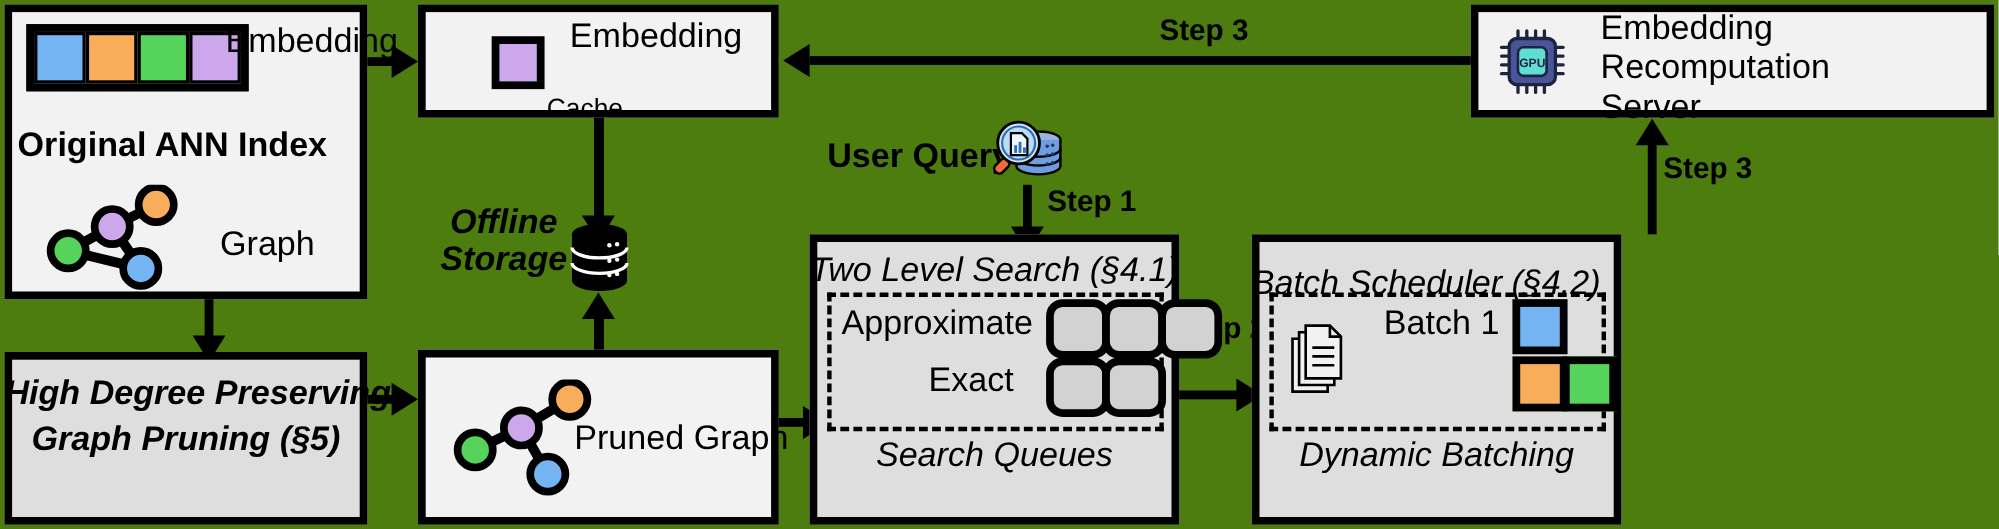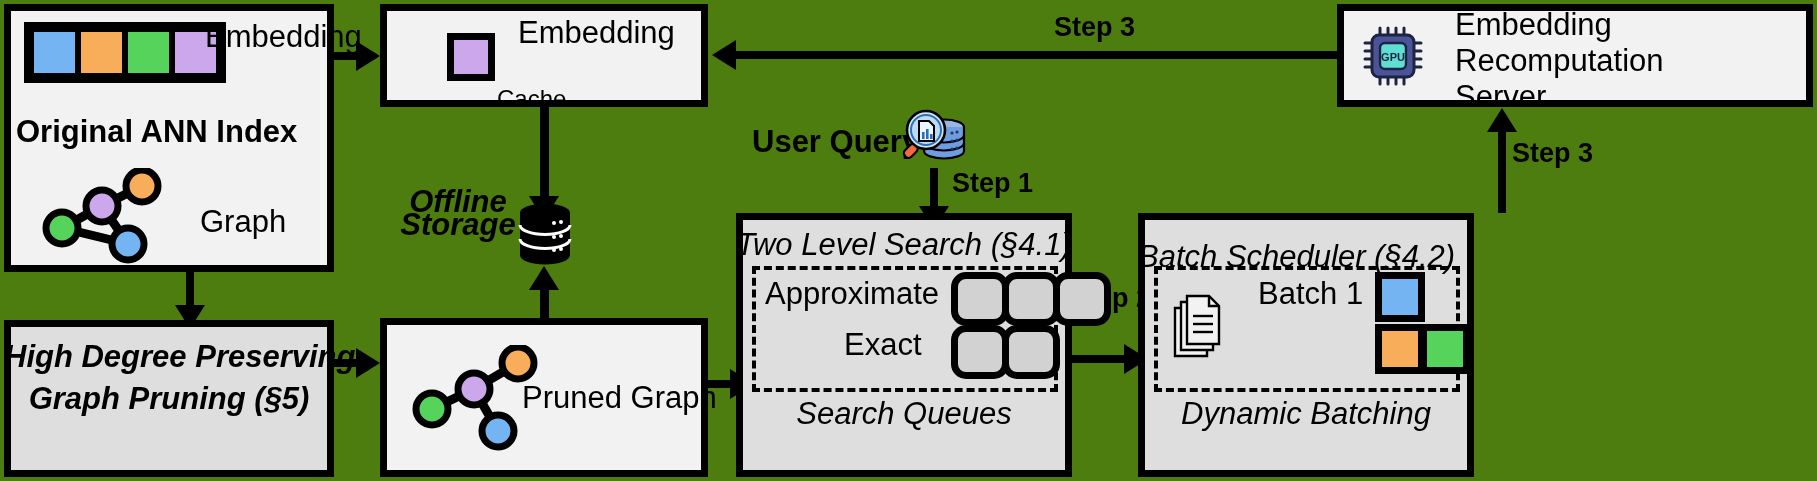--- a/index.html
+++ b/index.html
@@ -116,21 +116,21 @@
   <div class="box" style="left:380px;top:4px;width:328px;height:103px;">
   </div>
   <div class="swatch" style="left:447px;top:33px;width:48px;height:48px;background:#cda7ec;"></div>
   <div class="lbl" style="left:518px;top:16px;font-size:31px;">Embedding</div>
   <div class="lbl" style="left:497px;top:54px;font-size:24px;margin-top:32px;">Cache</div>
 
   <div class="vline" style="left:540px;top:107px;width:9px;height:95px;"></div>
   <div class="arrow arr-d" style="left:529px;top:196px;"></div>
 
   <div class="lbl ctr bold" style="left:398px;top:185px;width:120px;font-size:31px;">Offline</div>
-  <div class="lbl ctr bold" style="left:398px;top:208px;width:120px;font-size:31px;">Storage</div>
+  <div class="lbl ctr bold" style="left:398px;top:218px;width:120px;font-size:31px;">Storage</div>
 
   <svg class="cyl" style="left:518px;top:203px;" width="54" height="62" viewBox="0 0 54 62">
     <ellipse cx="27" cy="10" rx="25" ry="9.5" fill="#000"></ellipse>
     <rect x="2" y="10" width="50" height="42" fill="#000"></rect>
     <ellipse cx="27" cy="52" rx="25" ry="9.5" fill="#000"></ellipse>
     <path d="M2 22 a25 9.5 0 0 0 50 0" fill="none" stroke="#fff" stroke-width="3"></path>
     <path d="M2 36 a25 9.5 0 0 0 50 0" fill="none" stroke="#fff" stroke-width="3"></path>
     <circle cx="36" cy="20" r="2" fill="#fff"></circle>
       <circle cx="43" cy="19" r="2" fill="#fff"></circle>
     <circle cx="36" cy="34" r="2" fill="#fff"></circle>

